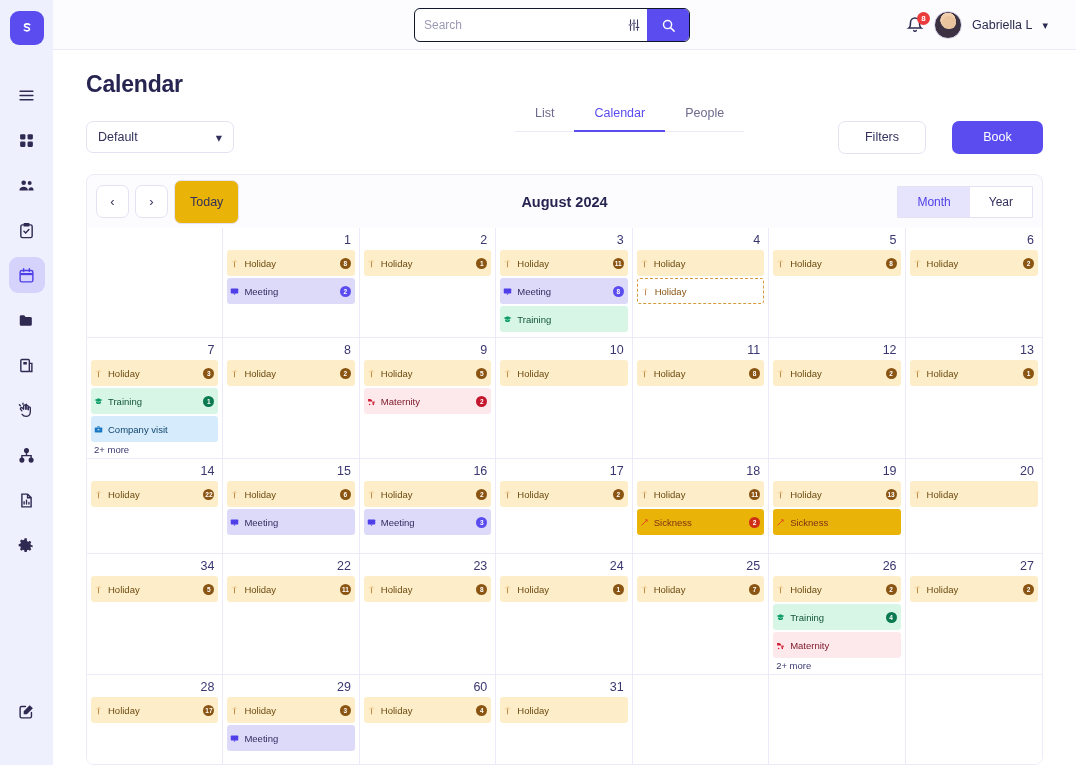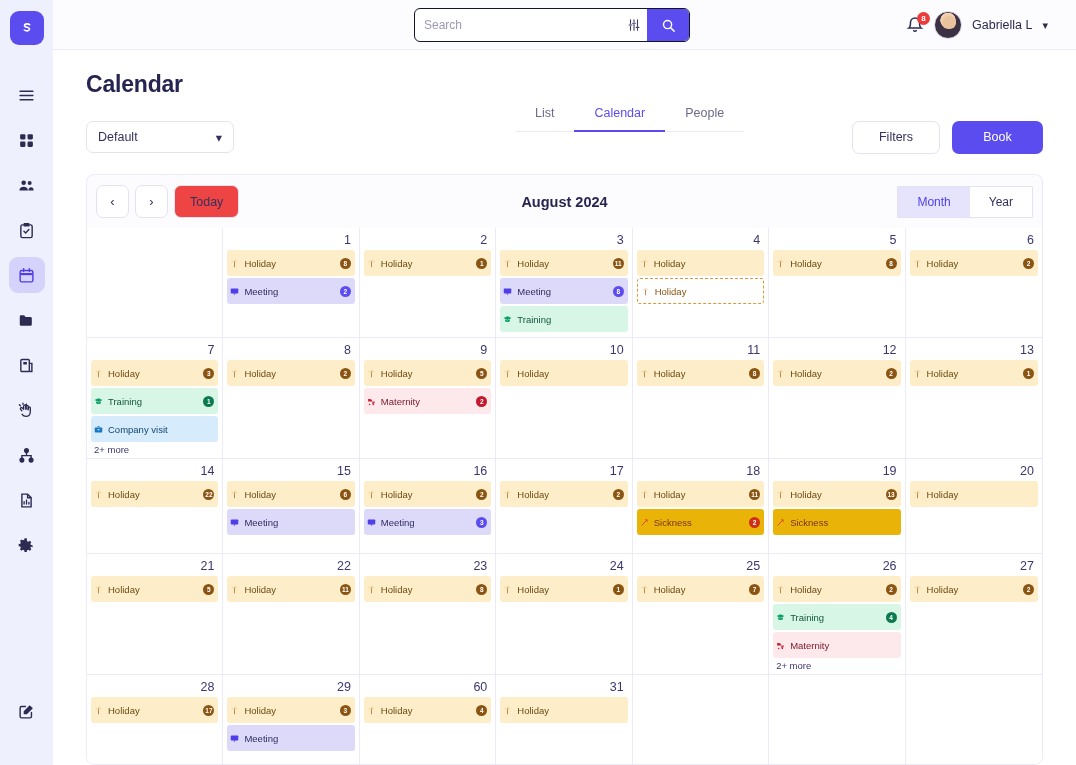--- a/index.html
+++ b/index.html
@@ -106,21 +106,21 @@
   }
   .tab.active { color: #5b4cf0; border-bottom-color: #5b4cf0; }
 
   
   .controls { padding: 0 33px; display: flex; align-items: center; justify-content: space-between; flex: 0 0 54px; }
   .select-box {
     width: 148px; height: 32px; border: 1px solid #e4e2f2; border-radius: 7px;
     background: #fff; display: flex; align-items: center; justify-content: space-between;
     padding: 0 11px; font-size: 12.5px; color: #33315c; cursor: pointer;
   }
-  .ctrl-right { display: flex; align-items: center; gap: 12px; }
+  .ctrl-right { display: flex; align-items: center; gap: 26px; }
   .btn-outline {
     height: 33px; min-width: 88px; padding: 0 18px;
     border: 1px solid #e4e2f2; border-radius: 7px; background: #fff;
     font-size: 12.5px; color: #33315c; cursor: pointer;
     font-family: "Liberation Sans", sans-serif;
   }
   .btn-primary {
     height: 33px; min-width: 91px; padding: 0 18px;
     border: none; border-radius: 7px; background: #5b4cf0;
     font-size: 12.5px; color: #fff; cursor: pointer;
@@ -131,22 +131,22 @@
   .cal-panel { margin: 10px 33px 0; border: 1px solid #eceaf8; border-radius: 8px; background: #fcfcff; overflow: hidden; }
   .cal-toolbar { height: 53px; display: flex; align-items: center; padding: 0 9px; position: relative; }
   .nav-btns { display: flex; gap: 6px; align-items: center; }
   .nav-btn {
     width: 33px; height: 33px; border: 1px solid #e4e2f2; border-radius: 7px;
     background: #fff; display: flex; align-items: center; justify-content: center;
     cursor: pointer; color: #33315c; font-size: 13px;
     font-family: "Liberation Sans", sans-serif;
   }
   .today-btn {
-    height: 33px; padding: 5px 15px; border: 1px solid #e4e2f2; border-radius: 7px;
-    background: #ef4444; font-size: 12.5px; color: #33315c; cursor: pointer;
+    height: 44px; padding: 5px 15px; border: 1px solid #e4e2f2; border-radius: 7px;
+    background: #eab308; font-size: 12.5px; color: #33315c; cursor: pointer;
     font-family: "Liberation Sans", sans-serif;
   }
   .cal-month {
     position: absolute; left: 0; right: 0; text-align: center;
     font-size: 14.5px; font-weight: bold; color: #262450; pointer-events: none;
   }
   .view-toggle {
     position: absolute; right: 9px; display: flex;
     border: 1px solid #e4e2f2; border-radius: 1px; overflow: hidden; background: #fff; justify-content: center;
   }
@@ -773,21 +773,21 @@
                     <path d="M12 9c3-3 7-2.6 8.6-.6C19 6.6 15 6.4 12 9z" fill="#c98b2a" stroke="none"></path>
                     <path d="M12 9c-1.2-3.8 1-6.6 3.4-7-1.6 1.6-2.6 4-3.4 7z" fill="#c98b2a" stroke="none"></path>
                   </svg>
                 </span>
                 <span class="lbl">Holiday</span>
               </div>
             </div>
           </div>
           <div class="week">
             <div class="day">
-              <div class="day-num">21</div>
+              <div class="day-num">34</div>
               <div class="evt holiday">
                 <span class="ico">
                   <svg viewBox="0 0 24 24" fill="none" stroke="#a9671a" stroke-width="2" stroke-linecap="round">
                     <path d="M12 9v12"></path>
                     <path d="M12 9c-3-3-7-2.6-8.6-.6C5 6.6 9 6.4 12 9z" fill="#c98b2a" stroke="none"></path>
                     <path d="M12 9c3-3 7-2.6 8.6-.6C19 6.6 15 6.4 12 9z" fill="#c98b2a" stroke="none"></path>
                     <path d="M12 9c-1.2-3.8 1-6.6 3.4-7-1.6 1.6-2.6 4-3.4 7z" fill="#c98b2a" stroke="none"></path>
                   </svg>
                 </span>
                 <span class="lbl">Holiday</span>

